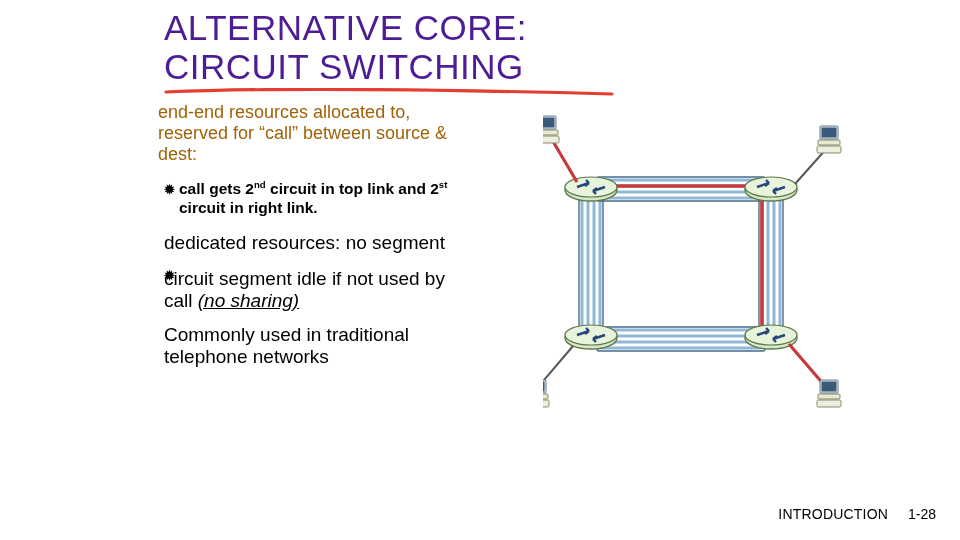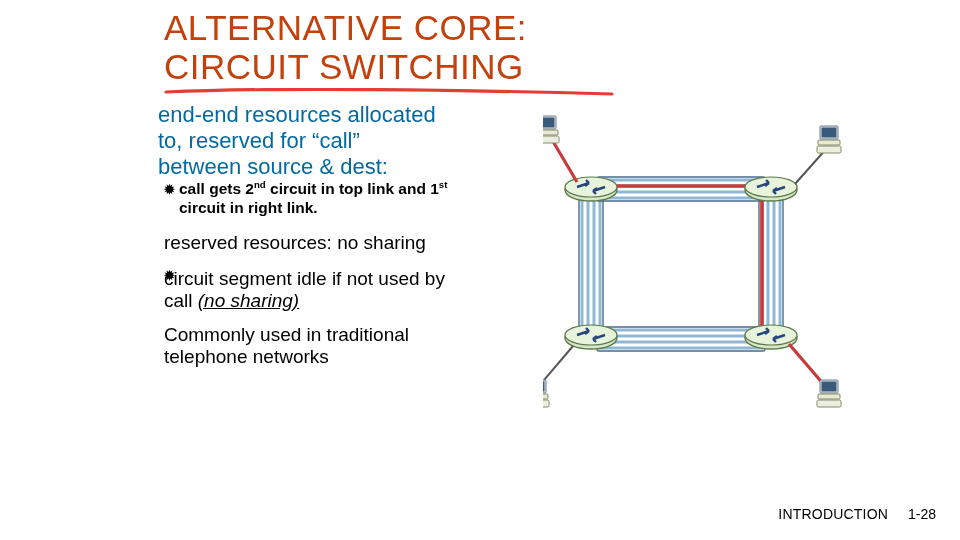--- a/index.html
+++ b/index.html
@@ -1,25 +1,25 @@
 <!DOCTYPE html>
 <html><head>
 <meta charset="utf-8">
 <style>
   * { box-sizing: border-box; margin: 0; padding: 0; }
   html, body { width: 960px; height: 540px; background: #fff; font-family: Arial, Helvetica, sans-serif; position: relative; }
 
   .slide { position: relative; width: 960px; height: 540px; }
 
   .title-wrap { position: absolute; left: 164px; top: 8px; }
-  .title { font-size: 35px; letter-spacing: 0.5px; color: #c2410c; line-height: 1.12; font-weight: 400; }
+  .title { font-size: 35px; letter-spacing: 0.5px; color: #4c1d95; line-height: 1.12; font-weight: 400; }
   .title-underline { position: absolute; left: 0; top: 80px; width: 450px; height: 6px; }
   .title-underline svg { width: 450px; height: 10px; display: block; }
 
-  .lead { position: absolute; left: 158px; top: 102px; width: 290px; font-size: 22px; color: #0369a1; line-height: 1.18; }
+  .lead { position: absolute; left: 158px; top: 102px; width: 290px; font-size: 18px; color: #a16207; line-height: 1.18; }
 
   .body { position: absolute; left: 164px; top: 176px; width: 300px; font-size: 19px; color: #000; }
   .body .block { margin-bottom: 12px; }
   .body .sub  { margin: 4px 0 14px 0; font-size: 15.5px; font-weight: bold; position: relative; padding-left: 15px; line-height: 1.22; }
   .body .sub .bullet { position: absolute; left: 0; top: 2px; font-size: 13px; color: #000; }
   .body sup { font-size: 0.62em; vertical-align: super; line-height: 0; }
   .ital { font-style: italic; text-decoration: underline; text-align: right; }
   .body .p { line-height: 1.16; }
 
   .diagram { position: absolute; left: 543px; top: 94px; width: 300px; height: 320px; }
@@ -40,24 +40,24 @@
         <path d="M2 4 C 120 -1, 300 2, 448 6" stroke="#e23e31" stroke-width="3.2" fill="none" stroke-linecap="round"></path>
       </svg>
     </div>
   </div>
 
   <div class="lead">end-end resources allocated to, reserved for “call” between source &amp; dest:</div>
 
   <div class="body">
     <div class="sub">
       <span class="bullet">✹</span>
-      <span>call gets 2</span><sup>nd</sup><span> circuit in top link and 1</span><sup>st</sup><span> circuit in right link.</span>
+      <span>call gets 2</span><sup>nd</sup><span> circuit in top link and 2</span><sup>st</sup><span> circuit in right link.</span>
     </div>
 
-    <div class="block p">reserved resources: no sharing</div>
+    <div class="block p">dedicated resources: no segment</div>
     <div class="sub">
       <span class="bullet">✹</span>
     </div>
 
     <div class="block p">
       <span>circuit segment idle if not used by call </span><span class="ital">(no sharing)</span>
     </div>
 
     <div class="block p" style="margin-top:10px">Commonly used in traditional telephone networks</div>
   </div>

